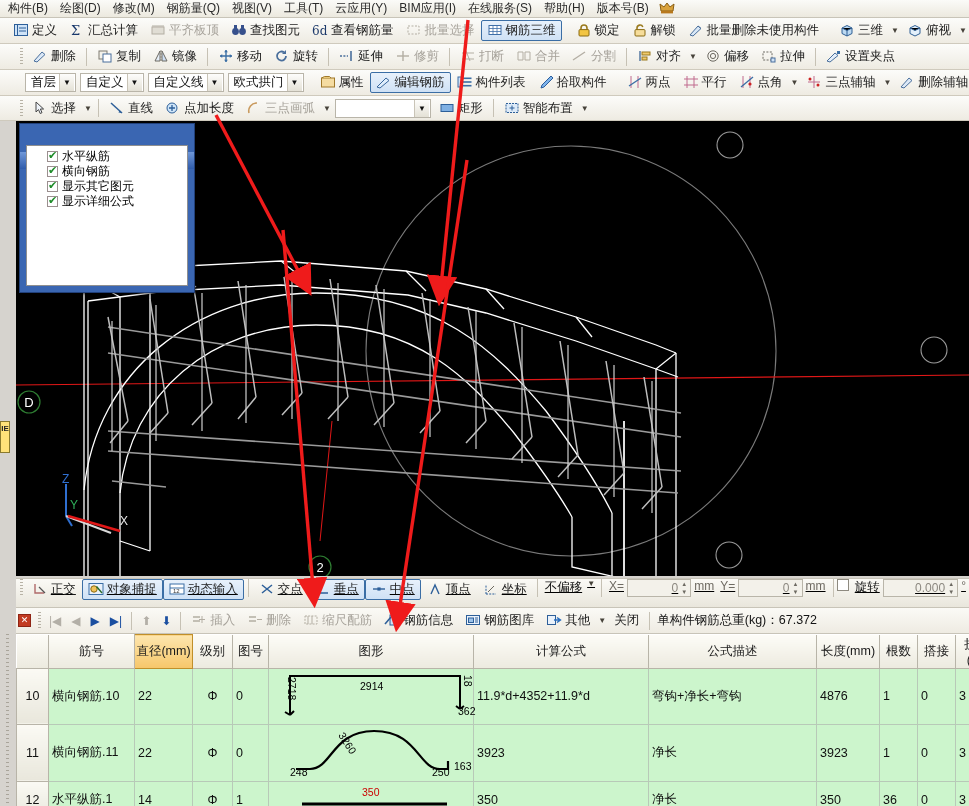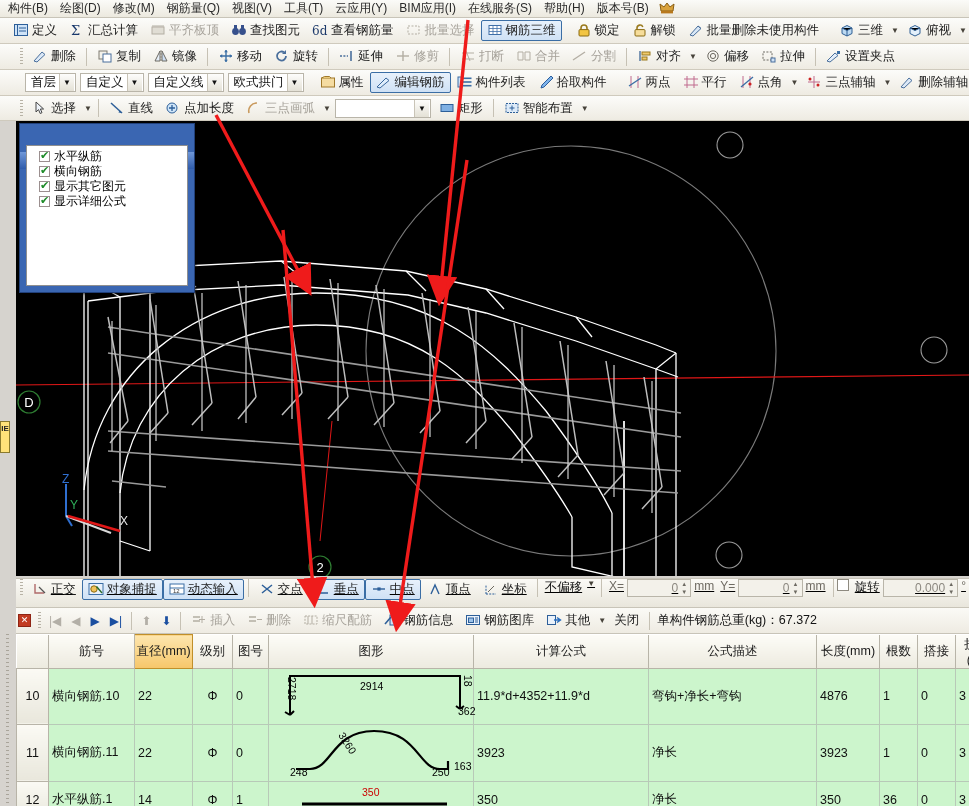--- a/index.html
+++ b/index.html
@@ -104,21 +104,21 @@
   #rebarpanel .rp-title {
     height: 17px; line-height: 17px; padding-left: 19px;
     color: #fff; font-size: 12px; font-weight: bold;
     background: linear-gradient(#6f97d8, #2f5cab);
     letter-spacing: .5px;
     margin-top: 28px;
   }
   #rebarpanel .rp-body {
     position: absolute; left: 6px; top: 21px; right: 6px; bottom: 6px;
     background: #fff; border: 1px solid #8f8f8f;
-    padding: 3px 12px;
+    padding: 3px 20px;
   }
   .cbrow { display: flex; align-items: center; height: 15px; font-size: 12px; color: #000; }
   .cbx {
     width: 11px; height: 11px; border: 1px solid #9b8f8f; background: #fff;
     margin-right: 4px; position: relative; flex: none;
   }
   .cbx::after {
     content: "✔"; position: absolute; left: 0px; top: -3px;
     font-size: 11px; color: #1f8b2a; line-height: 13px;
   }

